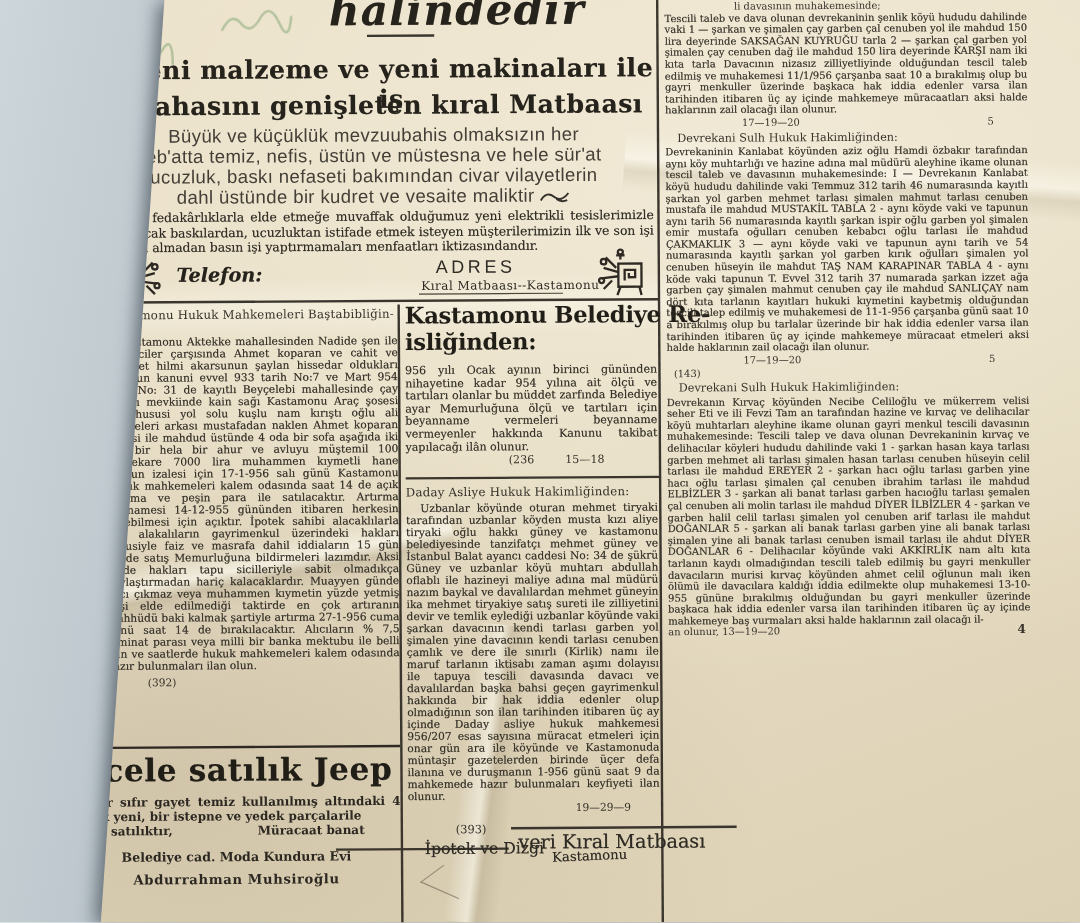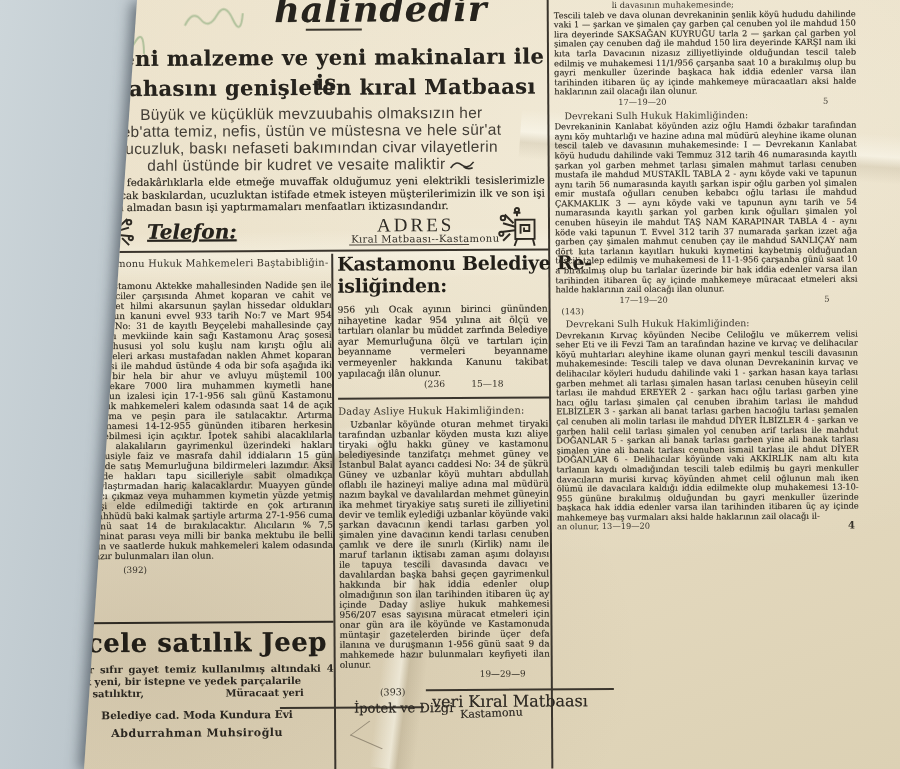--- a/index.html
+++ b/index.html
@@ -32,23 +32,23 @@
     font-size:35px;font-weight:bold;font-style:italic;letter-spacing:1px;color:#26231d;}
   #masthead-rule{left:308px;top:28px;width:56px;height:2px;}
   
   .promo-h{left:108px;width:440px;text-align:center;font-size:21px;font-weight:bold;color:#26231d;letter-spacing:.4px;}
   #promo-h1{top:44px;} #promo-h2{top:74px;}
   .promo-sub{left:70px;width:486px;text-align:center;
     font-family:"Liberation Sans","DejaVu Sans",sans-serif;font-size:15.5px;color:#433e36;letter-spacing:.3px;}
   #promo-s1{top:104px;} #promo-s2{top:121px;} #promo-s3{top:138px;} #promo-s4{top:155px;}
   #promo-body{left:90px;top:174px;width:456px;font-size:10.3px;line-height:12.6px;color:#2f2b24;}
   
-  #telefon-label{left:148px;top:218px;font-size:20px;font-weight:bold;font-style:italic;color:#26231d;text-decoration:underline;}
+  #telefon-label{left:148px;top:218px;font-size:16px;font-weight:bold;font-style:italic;color:#26231d;}
   #telefon-number{left:238px;top:190px;font-size:47px;font-weight:bold;letter-spacing:2px;color:#1f1c17;line-height:1;}
-  #adres-label{left:378px;top:214px;font-family:Liberation Serif, serif;font-size:19px;letter-spacing:3px;color:#2e2b25;}
+  #adres-label{left:364px;top:214px;font-family:Liberation Sans, sans-serif;font-size:15px;letter-spacing:3px;color:#2e2b25;}
   #adres-value{left:352px;top:233px;font-size:10px;letter-spacing:.4px;color:#2f2b24;}
   #adres-rule{left:350px;top:244px;width:120px;height:1px;background:#4a443a;}
   .ornament{position:absolute;width:42px;height:44px;}
   #ornament-left{left:95px;top:208px;} #ornament-right{left:497px;top:206px;}
   #hrule-top{left:84px;top:249px;width:466px;height:2px;}
   #vrule-right{left:549px;top:0;width:1.5px;height:769px;background:#45403655;
     background:linear-gradient(#3a352d,#3a352d);}
   #vrule-left{left:332px;top:253px;width:1.5px;height:516px;background:#3a352d;}
   
   .smallprint{font-size:8.9px;line-height:10px;color:#343028;}
@@ -167,21 +167,21 @@
           <div class="col-heading">den:</div>
           <div class="just ink" id="left-body">Kastamonu Aktekke mahallesinden Nadide şen ile semerciler çarşısında Ahmet koparan ve cahit ve mehmet hilmi akarsunun şaylan hissedar oldukları tapunun kanuni evvel 933 tarih No:7 ve Mart 954 tarih No: 31 de kayıtlı Beyçelebi mahallesinde çay kenarı mevkiinde kain sağı Kastamonu Araç şosesi önü hususi yol solu kuşlu nam kırıştı oğlu ali vereseleri arkası mustafadan naklen Ahmet koparan hanesi ile mahdud üstünde 4 oda bir sofa aşağıda iki oda bir hela bir ahur ve avluyu müştemil 100 metrekare 7000 lira muhammen kıymetli hane şüyuun izalesi için 17-1-956 salı günü Kastamonu hukuk mahkemeleri kalem odasında saat 14 de açık artırma ve peşin para ile satılacaktır. Artırma şartnamesi 14-12-955 gününden itibaren herkesin görebilmesi için açıktır. İpotek sahibi alacaklılarla sair alakalıların gayrimenkul üzerindeki hakları hususiyle faiz ve masrafa dahil iddiaların 15 gün içinde satış Memurluğuna bildirmeleri lazımdır. Aksi halde hakları tapu sicilleriyle sabit olmadıkça paylaştırmadan hariç kalacaklardır. Muayyen günde alıcı çıkmaz veya muhammen kıymetin yüzde yetmiş beşi elde edilmediği taktirde en çok artıranın teahhüdü baki kalmak şartiyle artırma 27-1-956 cuma günü saat 14 de bırakılacaktır. Alıcıların % 7,5 teminat parası veya milli bir banka mektubu ile belli gün ve saatlerde hukuk mahkemeleri kalem odasında hazır bulunmaları ilan olun.</div>
           <div id="left-ref">(392)</div>
         </div>
 
         <div class="t" id="jeep-ad">
           <div id="jeep-title" class="ink">Acele satılık Jeep</div>
           <div id="jeep-body">Motor sıfır gayet temiz kullanılmış altındaki 4 lastik yeni, bir istepne ve yedek parçalarile</div>
           <div id="jeep-line3">
             <span>acele satılıktır,</span>
-            <span>Müracaat yeri</span>
+            <span>Müracaat banat</span>
           </div>
           <div id="jeep-address">Belediye cad. Moda Kundura Evi</div>
           <div id="jeep-name">Abdurrahman Muhsiroğlu</div>
         </div>
 
         <div class="t smallprint" id="mid-col">
           <div class="mid-heading">Kastamonu Belediye Re-</div>
           <div class="mid-heading">isliğinden:</div>
           <div class="just ink" id="mid-notice">956 yılı Ocak ayının birinci gününden nihayetine kadar 954 yılına ait ölçü ve tartıları olanlar bu müddet zarfında Belediye ayar Memurluğuna ölçü ve tartıları için beyanname vermeleri beyanname vermeyenler hakkında Kanunu takibat yapılacağı ilân olunur.</div>
           <div id="mid-notice-refrow">

